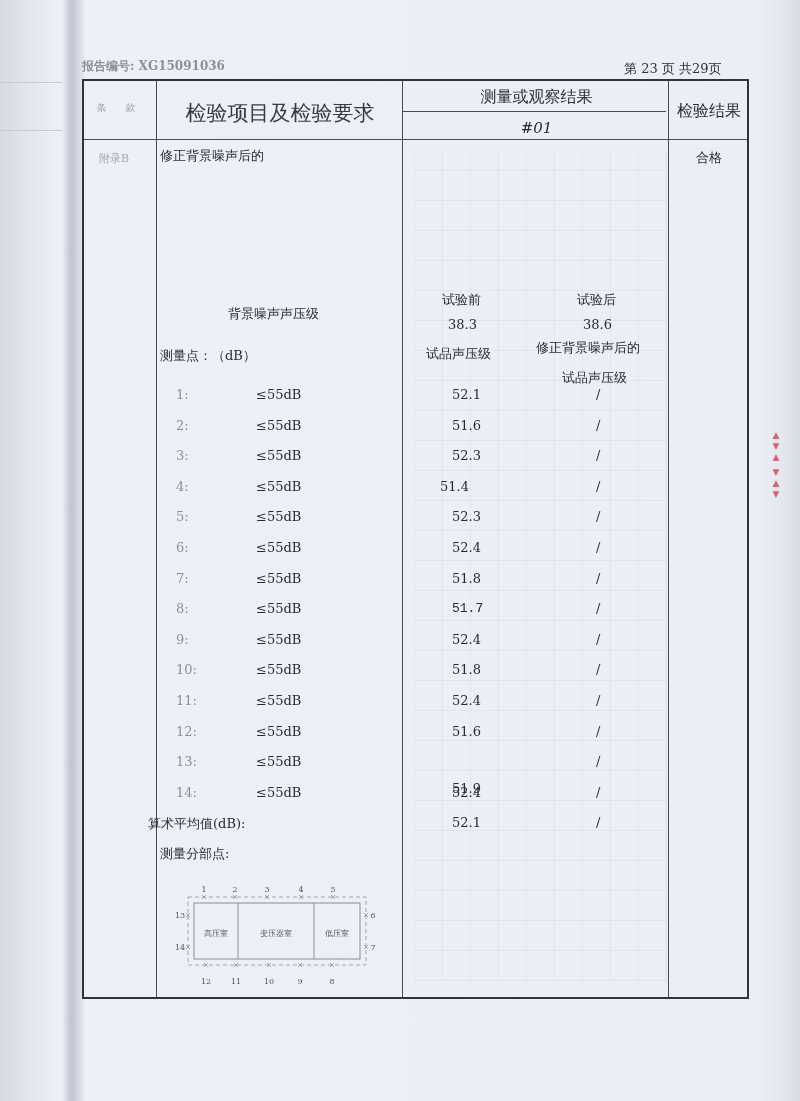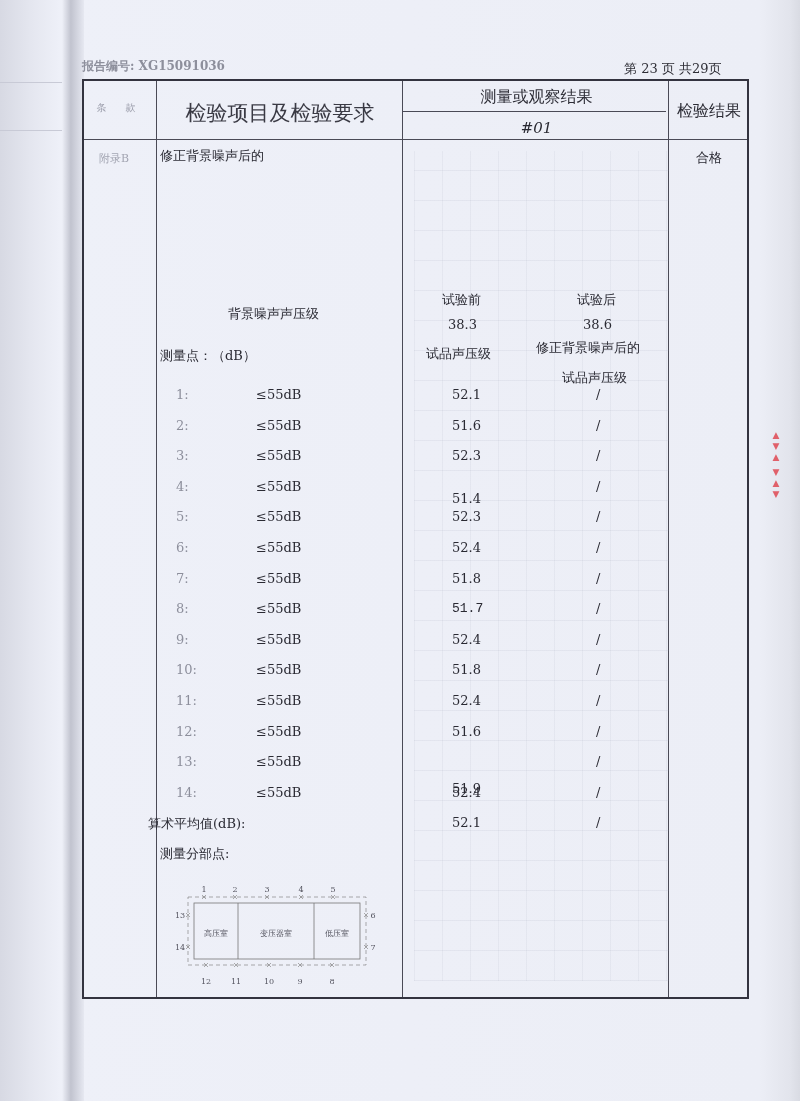--- a/index.html
+++ b/index.html
@@ -119,21 +119,21 @@
         <div class="t num-label" style="left: 92px; top: 336.6px;">2:</div>
         <div class="t " style="left: 172px; top: 336.6px;">≤55dB</div>
         <div class="t " style="left: 368px; top: 336.6px;">51.6</div>
         <div class="t " style="left: 512px; top: 336.6px;">/</div>
         <div class="t num-label" style="left: 92px; top: 367.2px;">3:</div>
         <div class="t " style="left: 172px; top: 367.2px;">≤55dB</div>
         <div class="t " style="left: 368px; top: 367.2px;">52.3</div>
         <div class="t " style="left: 512px; top: 367.2px;">/</div>
         <div class="t num-label" style="left: 92px; top: 397.8px;">4:</div>
         <div class="t " style="left: 172px; top: 397.8px;">≤55dB</div>
-        <div class="t " style="left: 368px; top: 397.8px; margin-top: 12px;">51.4</div>
+        <div class="t " style="left: 356px; top: 397.8px;">51.4</div>
         <div class="t " style="left: 512px; top: 397.8px;">/</div>
         <div class="t num-label" style="left: 92px; top: 428.4px;">5:</div>
         <div class="t " style="left: 172px; top: 428.4px;">≤55dB</div>
         <div class="t " style="left: 368px; top: 428.4px;">52.3</div>
         <div class="t " style="left: 512px; top: 428.4px;">/</div>
         <div class="t num-label" style="left: 92px; top: 459px;">6:</div>
         <div class="t " style="left: 172px; top: 459px;">≤55dB</div>
         <div class="t " style="left: 368px; top: 459px;">52.4</div>
         <div class="t " style="left: 512px; top: 459px;">/</div>
         <div class="t num-label" style="left: 92px; top: 489.6px;">7:</div>

